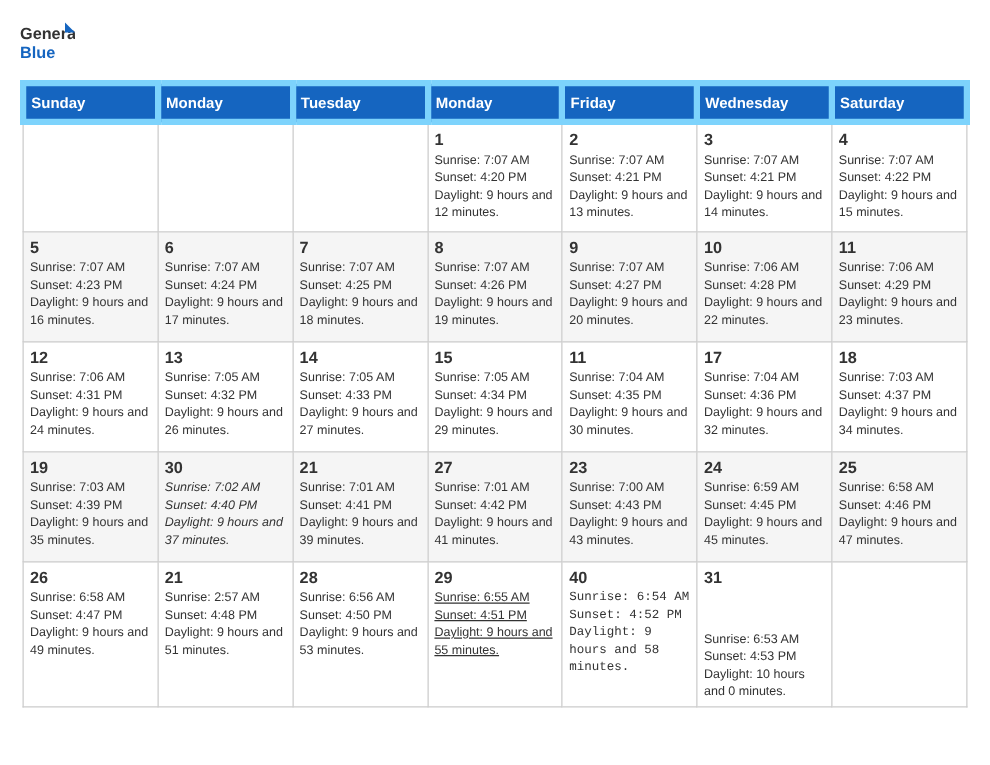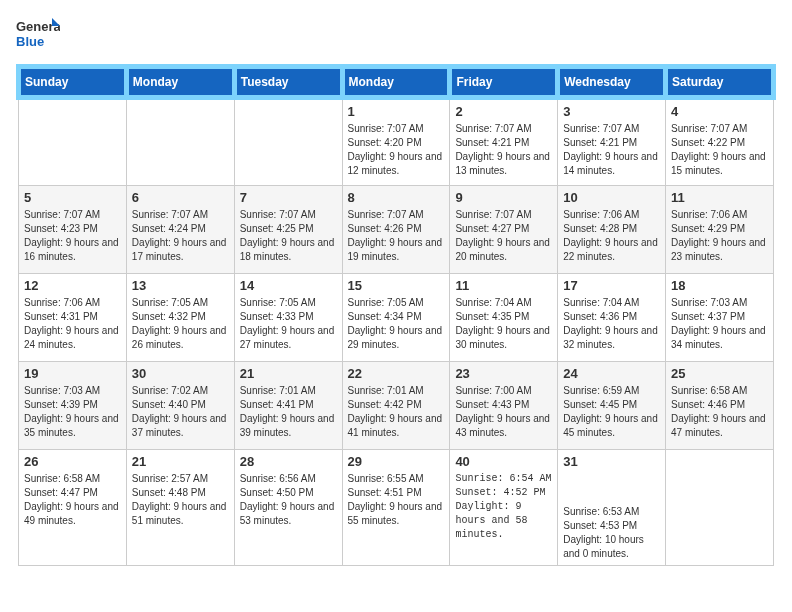--- a/index.html
+++ b/index.html
@@ -228,32 +228,32 @@
       </tr>
       <tr>
         <td>
           <span class="day-number">19</span>
           <div class="day-info" style="white-space: pre-line;">Sunrise: 7:03 AM
 Sunset: 4:39 PM
 Daylight: 9 hours and 35 minutes.</div>
         </td>
         <td>
           <span class="day-number">30</span>
-          <div class="day-info" style="white-space: pre-line;">Sunrise: 7:02 AM
+          <div class="day-info" style="white-space: pre-line; font-style: italic;">Sunrise: 7:02 AM
 Sunset: 4:40 PM
 Daylight: 9 hours and 37 minutes.</div>
         </td>
         <td>
           <span class="day-number">21</span>
           <div class="day-info" style="white-space: pre-line;">Sunrise: 7:01 AM
 Sunset: 4:41 PM
 Daylight: 9 hours and 39 minutes.</div>
         </td>
         <td>
-          <span class="day-number">22</span>
+          <span class="day-number">27</span>
           <div class="day-info" style="white-space: pre-line;">Sunrise: 7:01 AM
 Sunset: 4:42 PM
 Daylight: 9 hours and 41 minutes.</div>
         </td>
         <td>
           <span class="day-number">23</span>
           <div class="day-info" style="white-space: pre-line;">Sunrise: 7:00 AM
 Sunset: 4:43 PM
 Daylight: 9 hours and 43 minutes.</div>
         </td>
@@ -284,21 +284,21 @@
 Daylight: 9 hours and 51 minutes.</div>
         </td>
         <td>
           <span class="day-number">28</span>
           <div class="day-info" style="white-space: pre-line;">Sunrise: 6:56 AM
 Sunset: 4:50 PM
 Daylight: 9 hours and 53 minutes.</div>
         </td>
         <td>
           <span class="day-number">29</span>
-          <div class="day-info" style="white-space: pre-line;">Sunrise: 6:55 AM
+          <div class="day-info" style="white-space: pre-line; text-decoration: underline;">Sunrise: 6:55 AM
 Sunset: 4:51 PM
 Daylight: 9 hours and 55 minutes.</div>
         </td>
         <td>
           <span class="day-number">40</span>
           <div class="day-info" style="white-space: pre-line; font-family: Liberation Mono, monospace;">Sunrise: 6:54 AM
 Sunset: 4:52 PM
 Daylight: 9 hours and 58 minutes.</div>
         </td>
         <td>

